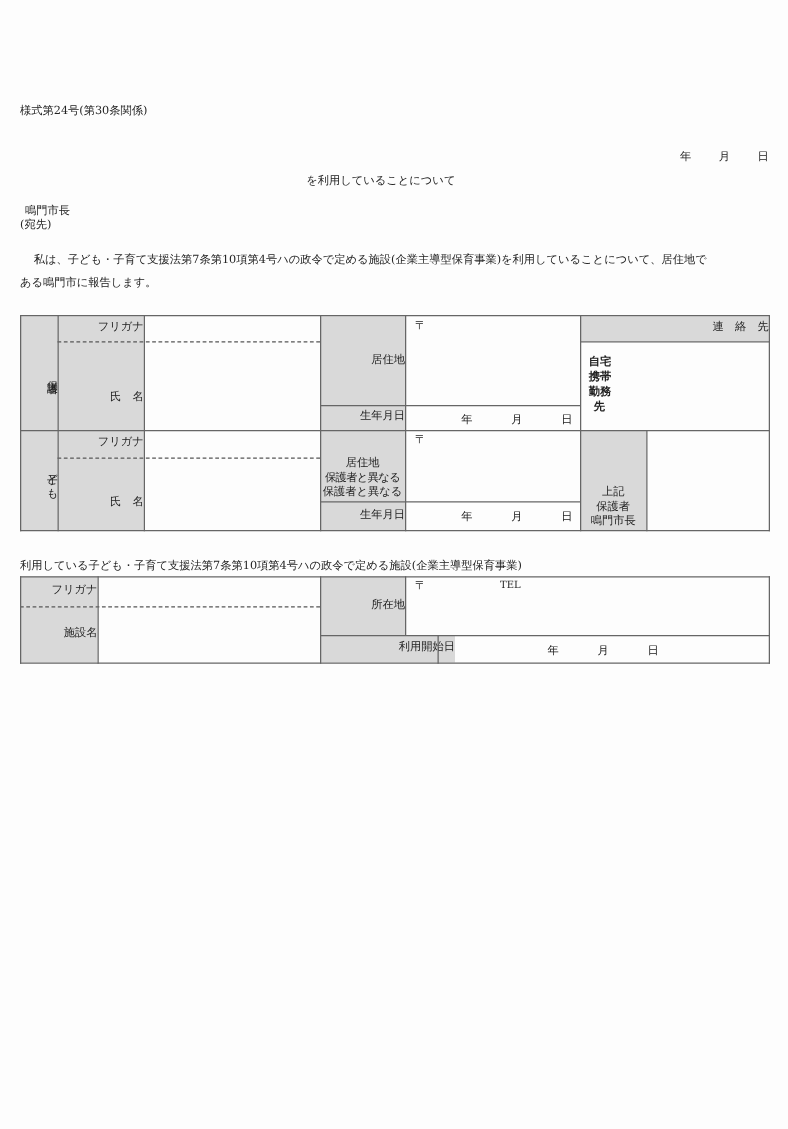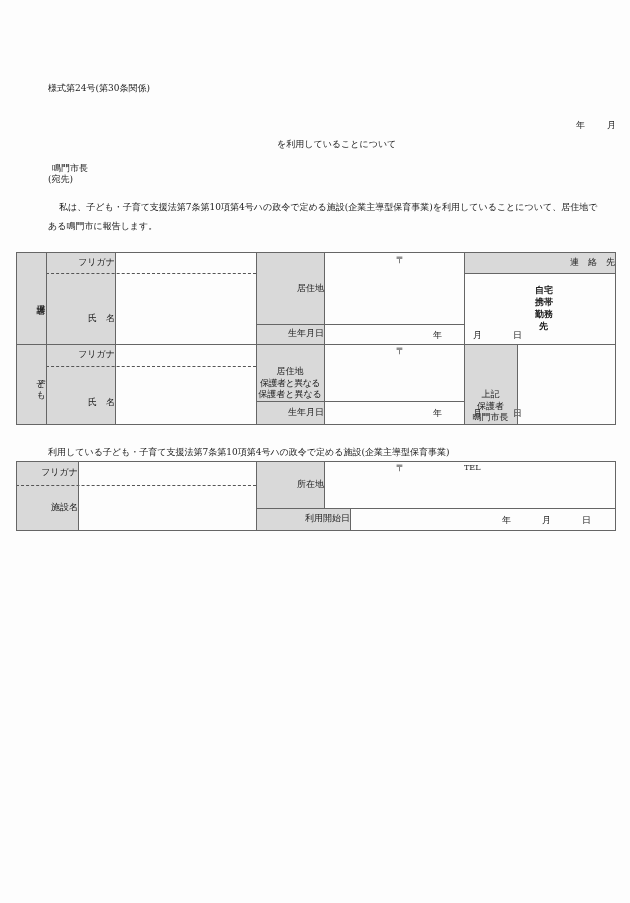--- a/index.html
+++ b/index.html
@@ -1,18 +1,18 @@
 <!DOCTYPE html>
 <html><head>
 <meta charset="utf-8">
 <style>
   html, body { margin:0; padding:0; }
   body { width:630px; height:903px; background:#fdfdfd; position:relative; overflow:hidden;
          font-family:"DejaVu Serif","Liberation Serif",serif; color:#222; font-size:9px; }
-  .abs { position:absolute; white-space:nowrap;margin-left:32px; }
+  .abs { position:absolute; white-space:nowrap; }
   .cell { position:absolute; box-sizing:border-box; display:flex; align-items:center; justify-content:flex-end; text-align:center; line-height:1.3; }
   .gray { background:#d9d9d9; }
   .hl { position:absolute; height:0; border-top:1px solid #666; }
   .vl { position:absolute; width:0; border-left:1px solid #666; }
   .dash { position:absolute; height:0; border-top:1px dashed #555; }
   .vert { writing-mode:vertical-rl; letter-spacing:1px; }
 </style>
 </head>
 <body>
 
@@ -123,21 +123,21 @@
 <div>
   <div class="cell gray" style="left:16px;top:461px;width:62px;height:24px;">
       <span>フリガナ</span>
     </div>
   <div class="cell gray" style="left:16px;top:485px;width:62px;height:45px;">
       <span>施設名</span>
     </div>
   <div class="cell gray" style="left:256px;top:461px;width:68px;height:47px;">
       <span>所在地</span>
     </div>
-  <div class="cell gray" style="left:256px;top:508px;width:94px;height:22px;">
+  <div class="cell gray" style="left:256px;top:508px;width:108px;height:22px;">
       <span>利用開始日</span>
     </div>
 
   <div class="abs" style="left:78px;top:461px;width:178px;height:24px;"></div>
   <div class="abs" style="left:78px;top:485px;width:178px;height:45px;"></div>
   <div class="abs" style="left:324px;top:461px;width:291px;height:47px;">
     <span class="abs" style="left:8px;top:1px;font-family:'DejaVu Sans',sans-serif;">〒</span>
     <span class="abs" style="left:76px;top:2px;font-size:8px;">TEL</span>
   </div>
   <div class="abs" style="left:350px;top:508px;width:265px;height:22px;">

